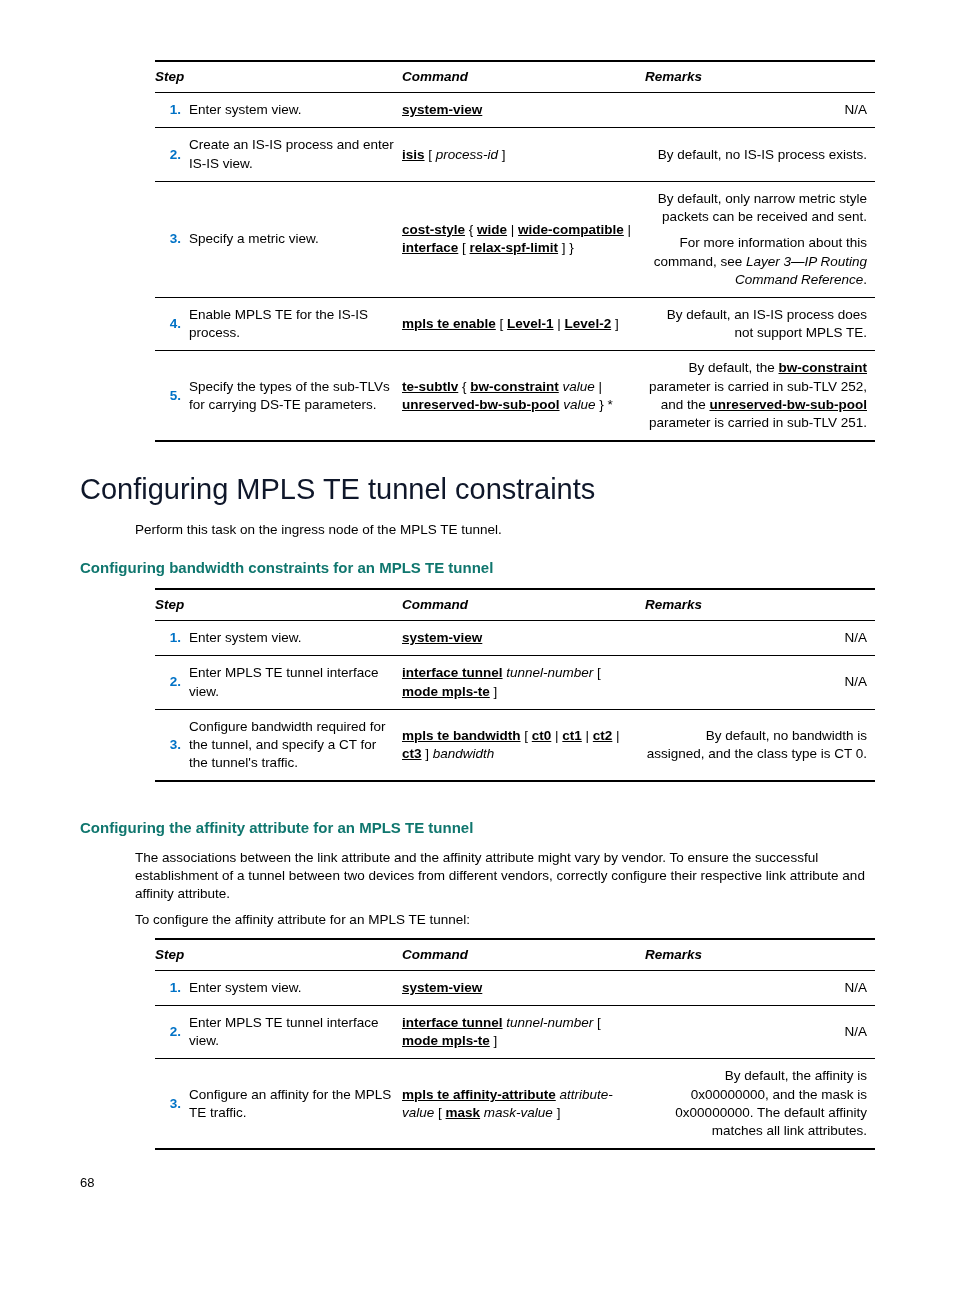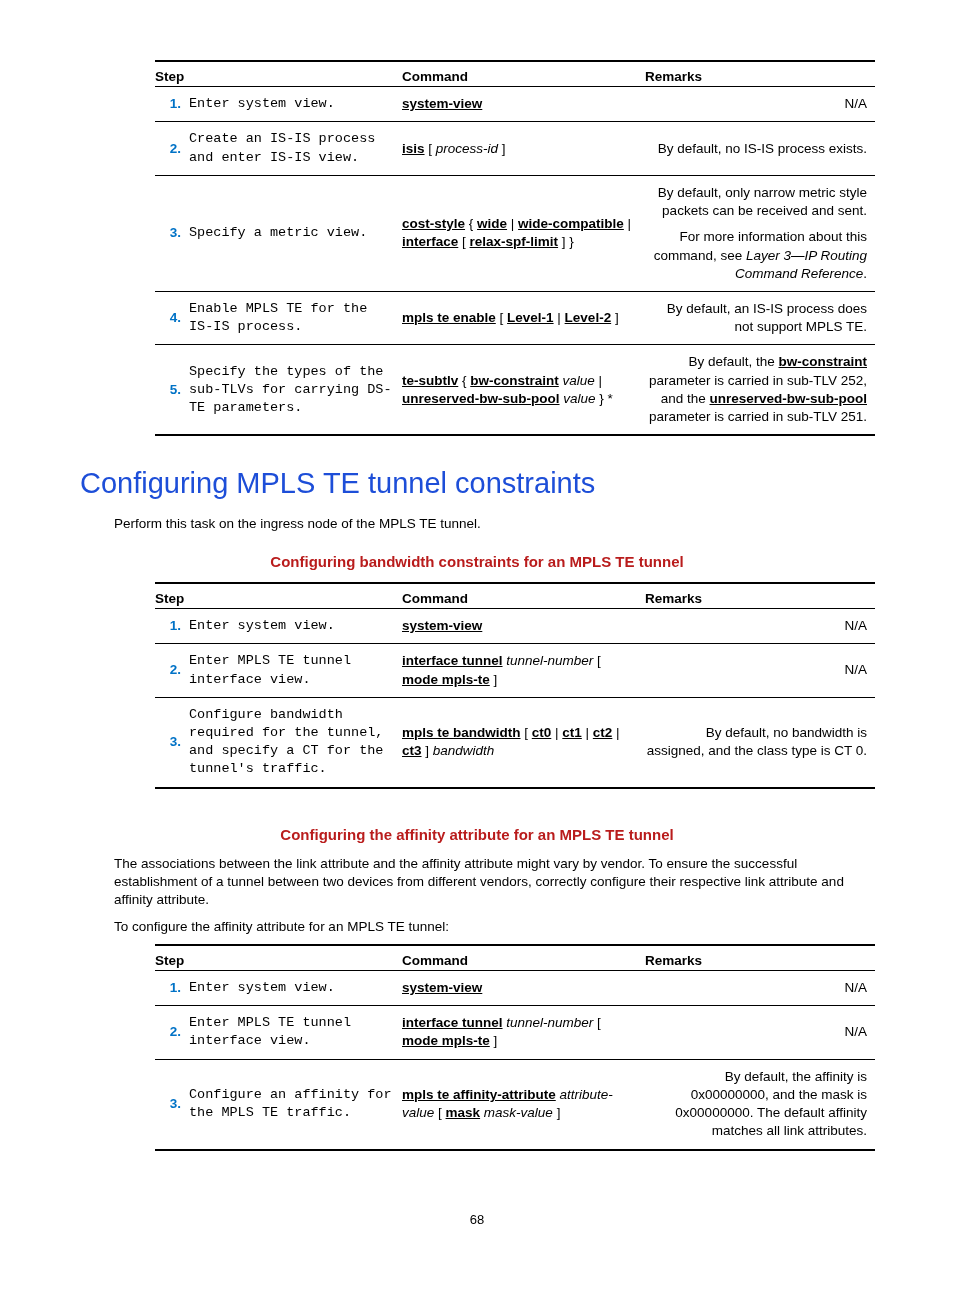--- a/index.html
+++ b/index.html
@@ -10,56 +10,56 @@
     margin: 0;
     padding: 60px 80px 40px 80px;
     width: 954px;
     box-sizing: border-box;
     line-height: 1.35;
   }
   h1 {
     font-family: Arial, Helvetica, sans-serif;
     font-weight: 300;
     font-size: 29px;
-    color: #1d4ed8;
+    color: #0f172a;
     margin: 28px 0 12px 0;
   }
   h2 {
     font-family: Arial, Helvetica, sans-serif;
     font-weight: bold;
     font-size: 15px;
-    color: #b91c1c;
+    color: #0f766e;
     margin: 18px 0 10px 0;
-    text-align: center;
-  }
-  .intro { margin: 0 0 8px 34px; }
+  }
+  .intro { margin: 0 0 8px 55px; }
   table {
     width: 720px;
     margin-left: 75px;
     border-collapse: collapse;
     font-size: 13.5px;
   }
   thead tr { border-top: 2px solid #000; border-bottom: 1px solid #000; }
   thead th {
     text-align: left;
     font-weight: bold;
-    padding: 6px 8px 0 0;
+    padding: 6px 8px 6px 0;
+    font-style: italic;
   }
   tbody tr { border-bottom: 1px solid #000; }
   tbody tr:last-child { border-bottom: 2px solid #000; }
   td { padding: 8px 8px 8px 0; vertical-align: middle; }
   .col-num { width: 26px; color: #0072c6; font-weight: bold; text-align: right; vertical-align: middle; }
-  .col-step { width: 205px; font-family: Liberation Mono, monospace; }
+  .col-step { width: 205px; }
   .col-cmd  { width: 235px; }
   .col-rem  { }
   .b { font-weight: bold; text-decoration: underline; }
   .i { font-style: italic; margin-top: 20px; }
   .rem-block p { margin: 0 0 8px 0; text-align: right; }
   .rem-block p:last-child { margin-bottom: 0; }
-  .page-num { text-align: center; font-size: 13px; margin-top: 60px; }
+  .page-num { font-size: 13px; margin-top: 24px; }
 </style>
 </head>
 <body>
 
 <table>
   <thead>
     <tr>
       <th colspan="2">Step</th>
       <th>Command</th>
       <th>Remarks</th>

